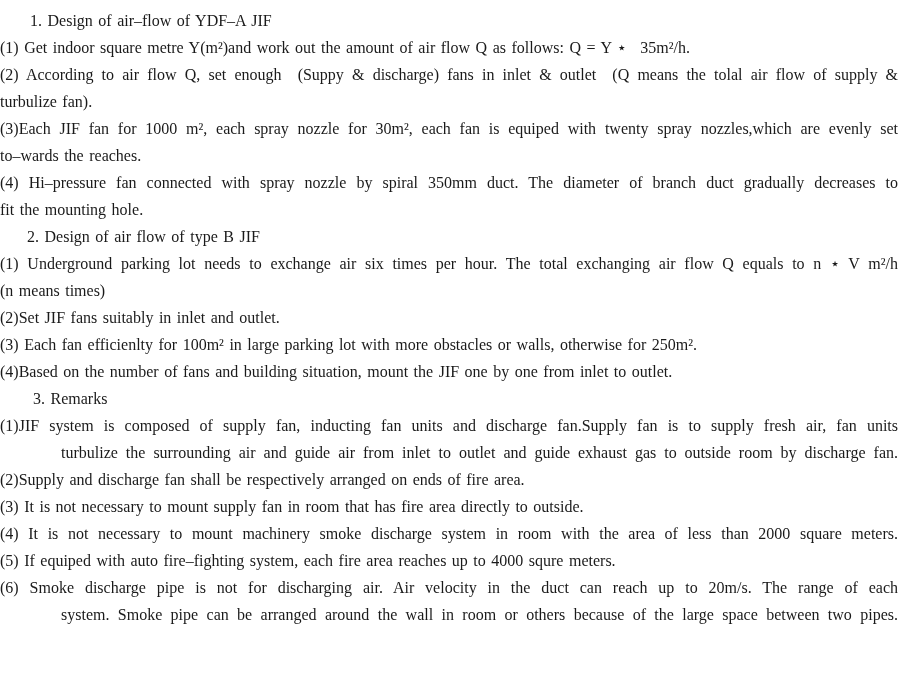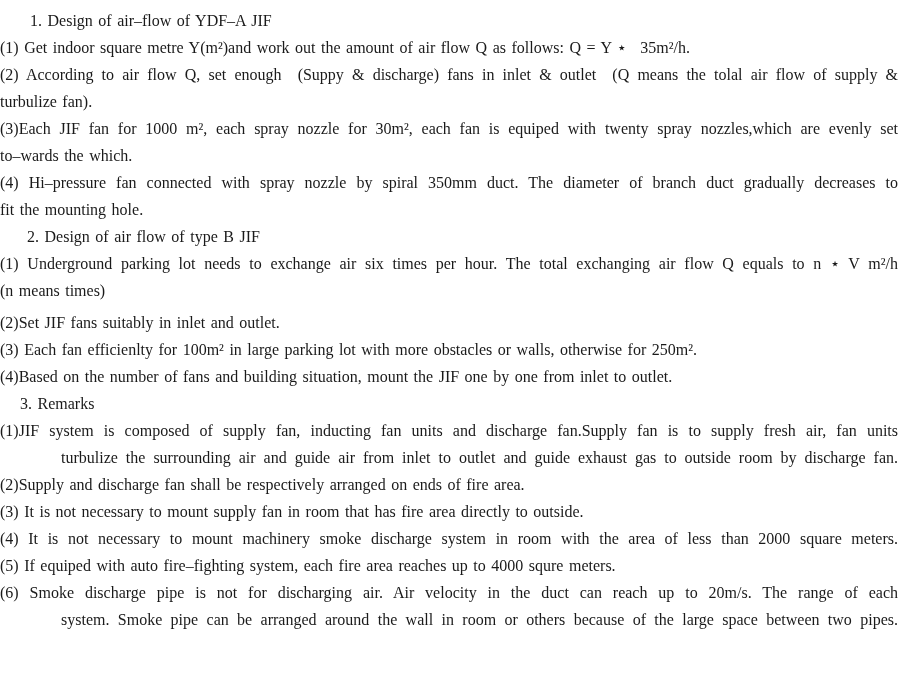--- a/index.html
+++ b/index.html
@@ -21,41 +21,41 @@
     box-sizing: border-box;
     width: 905px;
     padding-right: 7px;
     word-spacing: 1.5px;
     white-space: normal;
     overflow: hidden;
     height: 27px;
   }
   .sec1 { padding-left: 30px; }
   .sec2 { padding-left: 27px; }
-  .sec3 { padding-left: 20px; }
+  .sec3 { padding-left: 33px; }
   .ind1 { }
   .ind2 { padding-left: 61px; }
   .just {
     text-align: justify;
     text-align-last: justify;
     word-spacing: normal;
   }
-  .gap { margin-top: 5px; }
+  .gap { }
 </style>
 </head>
 <body>
 
 <div class="page">
 
   <div class="ln sec1">1. Design of air–flow of YDF–A JIF</div>
   <div class="ln ind1">(1) Get indoor square metre Y(m²)and work out the amount of air flow Q as follows: Q = Y ⋆  35m²/h.</div>
   <div class="ln ind1 just">(2) According to air flow Q, set enough  (Suppy &amp; discharge) fans in inlet &amp; outlet  (Q means the tolal air flow of supply &amp;</div>
   <div class="ln ind1">turbulize fan).</div>
   <div class="ln ind1 just">(3)Each JIF fan for 1000 m², each spray nozzle for 30m², each fan is equiped with twenty spray nozzles,which are evenly set</div>
-  <div class="ln ind1">to–wards the which.</div>
+  <div class="ln ind1">to–wards the reaches.</div>
   <div class="ln ind1 just">(4) Hi–pressure fan connected with spray nozzle by spiral 350mm duct. The diameter of branch duct gradually decreases to</div>
   <div class="ln ind1">fit the mounting hole.</div>
 
   <div class="ln sec2">2. Design of air flow of type B JIF</div>
   <div class="ln ind1 just">(1) Underground parking lot needs to exchange air six times per hour. The total exchanging air flow Q equals to n ⋆ V m²/h</div>
   <div class="ln ind1">(n means times)</div>
   <div class="ln ind1 gap">(2)Set JIF fans suitably in inlet and outlet.</div>
   <div class="ln ind1">(3) Each fan efficienlty for 100m² in large parking lot with more obstacles or walls, otherwise for 250m².</div>
   <div class="ln ind1">(4)Based on the number of fans and building situation, mount the JIF one by one from inlet to outlet.</div>
 

